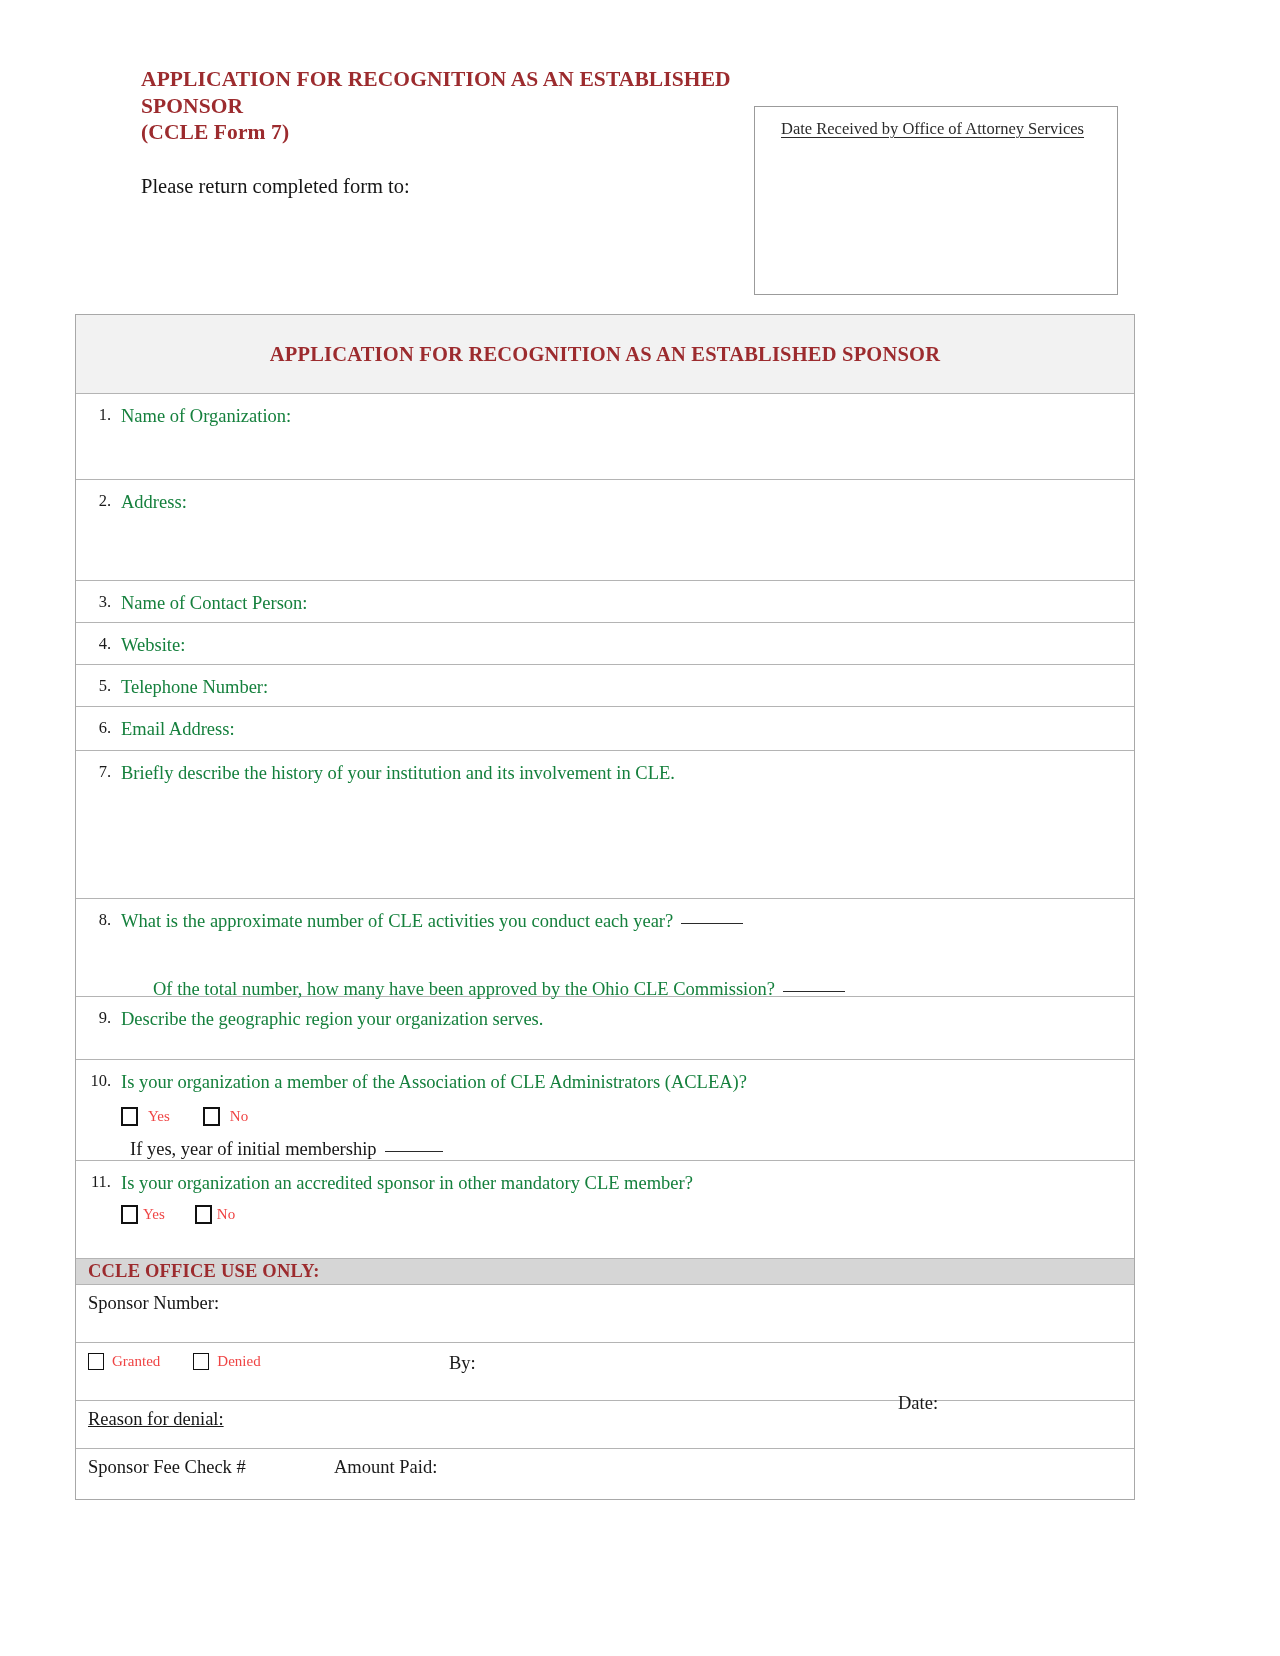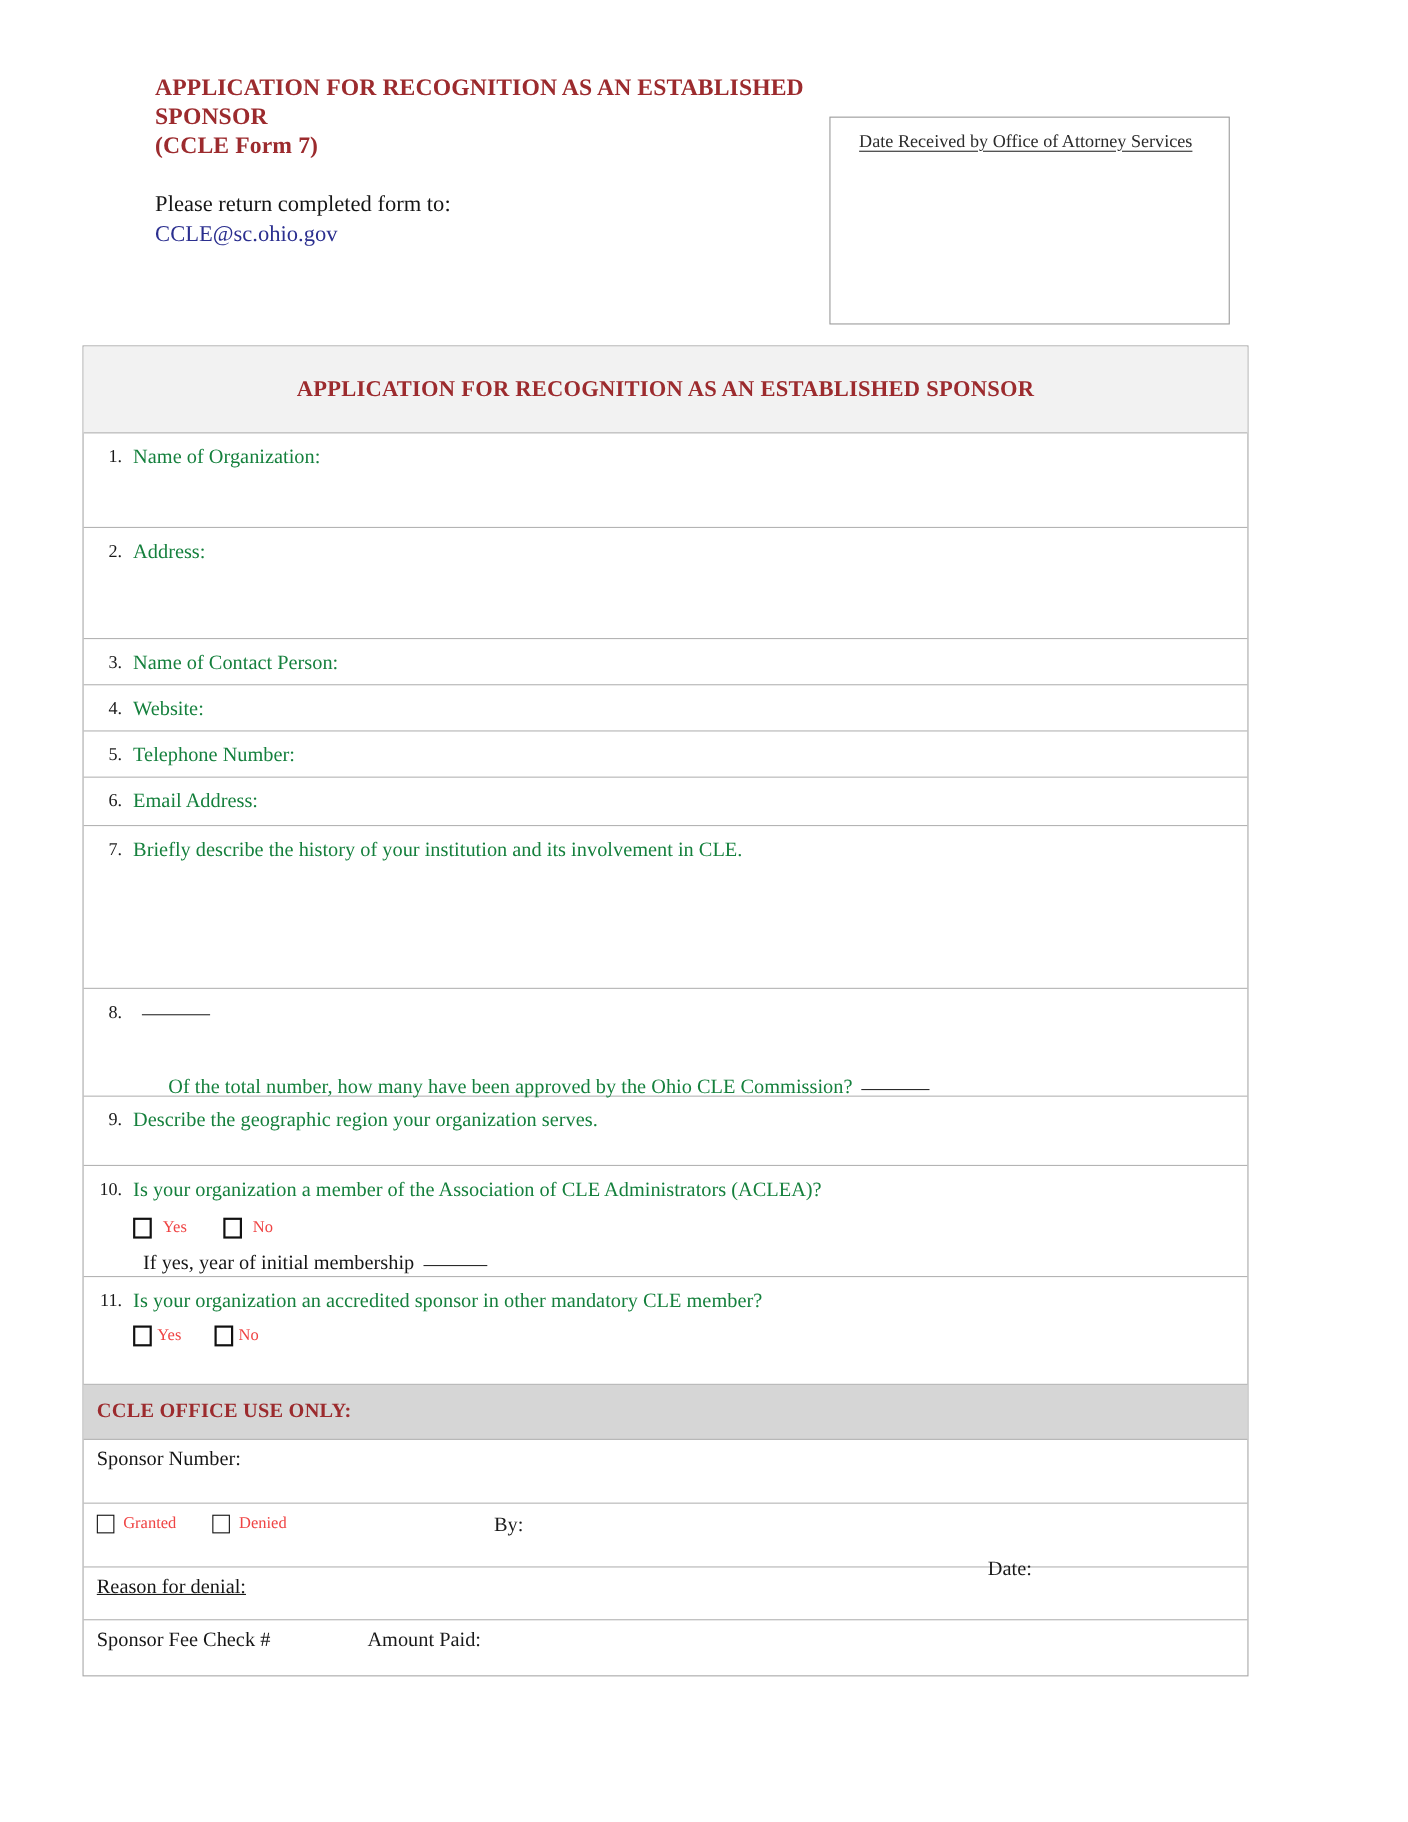--- a/index.html
+++ b/index.html
@@ -202,21 +202,21 @@
   .note-line {
     margin-top: 13px;
     font-size: 18.5px;
     color: #161616;
     padding-left: 9px;
   }
 
   
   .office-banner {
     background: #d6d6d6;
-    height: 50px;
+    height: 26px;
     display: flex;
     align-items: center;
     padding-left: 12px;
     border-bottom: 1.5px solid #b4b4b4;
   }
   .office-banner-text {
     color: #9c2b2e;
     font-weight: bold;
     font-size: 18.5px;
     letter-spacing: 0.2px;
@@ -244,21 +244,20 @@
 <div class="page">
 
   <div class="header-zone">
     <div class="hdr-left">
       <div class="form-title">
         <span>APPLICATION FOR RECOGNITION AS AN ESTABLISHED SPONSOR</span>
         <span class="line2">(CCLE Form 7)</span>
       </div>
       <div class="return-block">
         <span>Please return completed form to:</span>
-        <a class="return-email" href="#">CCLE@sc.ohio.gov</a>
       </div>
     </div>
 
     <div class="date-box">
       <div class="date-box-label">Date Received by Office of Attorney Services</div>
     </div>
   </div>
 
   <div class="form-table">
 
@@ -327,21 +326,21 @@
           <div class="q-text">Briefly describe the history of your institution and its involvement in CLE.</div>
         </div>
       </div>
     </div>
 
     <div class="row h-97">
       <div class="q">
         <div class="q-num">8.</div>
         <div class="q-body">
           <div class="q-text">
-            <span class="fill-line"></span>
+            <span>What is the approximate number of CLE activities you conduct each year?</span><span class="fill-line"></span>
           </div>
           <div class="q-text sub-line">
             <span>Of the total number, how many have been approved by the Ohio CLE Commission?</span><span class="fill-line"></span>
           </div>
         </div>
       </div>
     </div>
 
     <div class="row h-62">
       <div class="q">

